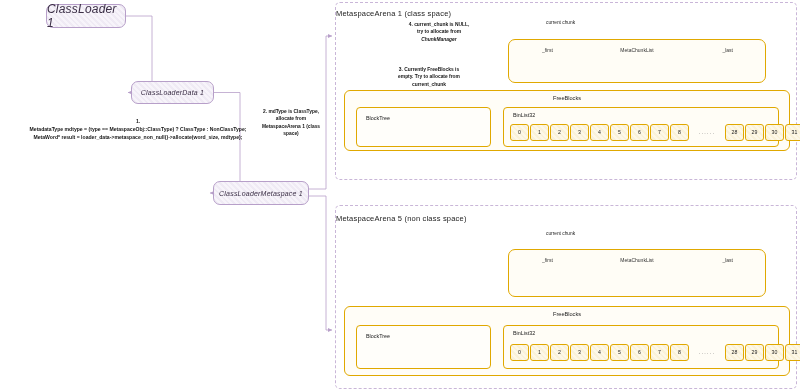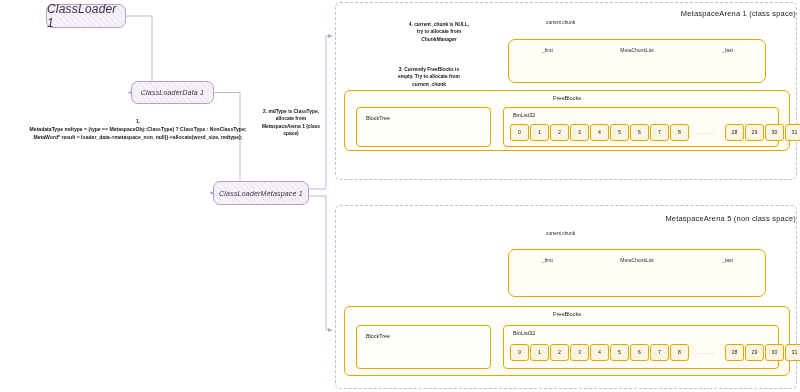--- a/index.html
+++ b/index.html
@@ -32,21 +32,21 @@
          font-size:4.9px;line-height:1.5;font-weight:bold;color:#151515;}
 
   
   .arena{
     position:absolute;box-sizing:border-box;
     border:1px dashed #c9b6d8;border-radius:5px;background:#ffffff;
   }
   #arena-class{left:335px;top:2px;width:462px;height:178px;}
   #arena-nonclass{left:335px;top:205px;width:462px;height:184px;}
 
-  .arena-title{position:absolute;left:0;right:0;text-align:right;
+  .arena-title{position:absolute;left:0;right:0;text-align:left;
     font-size:7.5px;color:#222;letter-spacing:.2px;}
   #arena-class .arena-title{top:6px;}
   #arena-nonclass .arena-title{top:8px;}
 
   
   .cc-label{position:absolute;font-size:4.8px;color:#222;white-space:nowrap;}
 
   
   .mcl{
     position:absolute;box-sizing:border-box;

